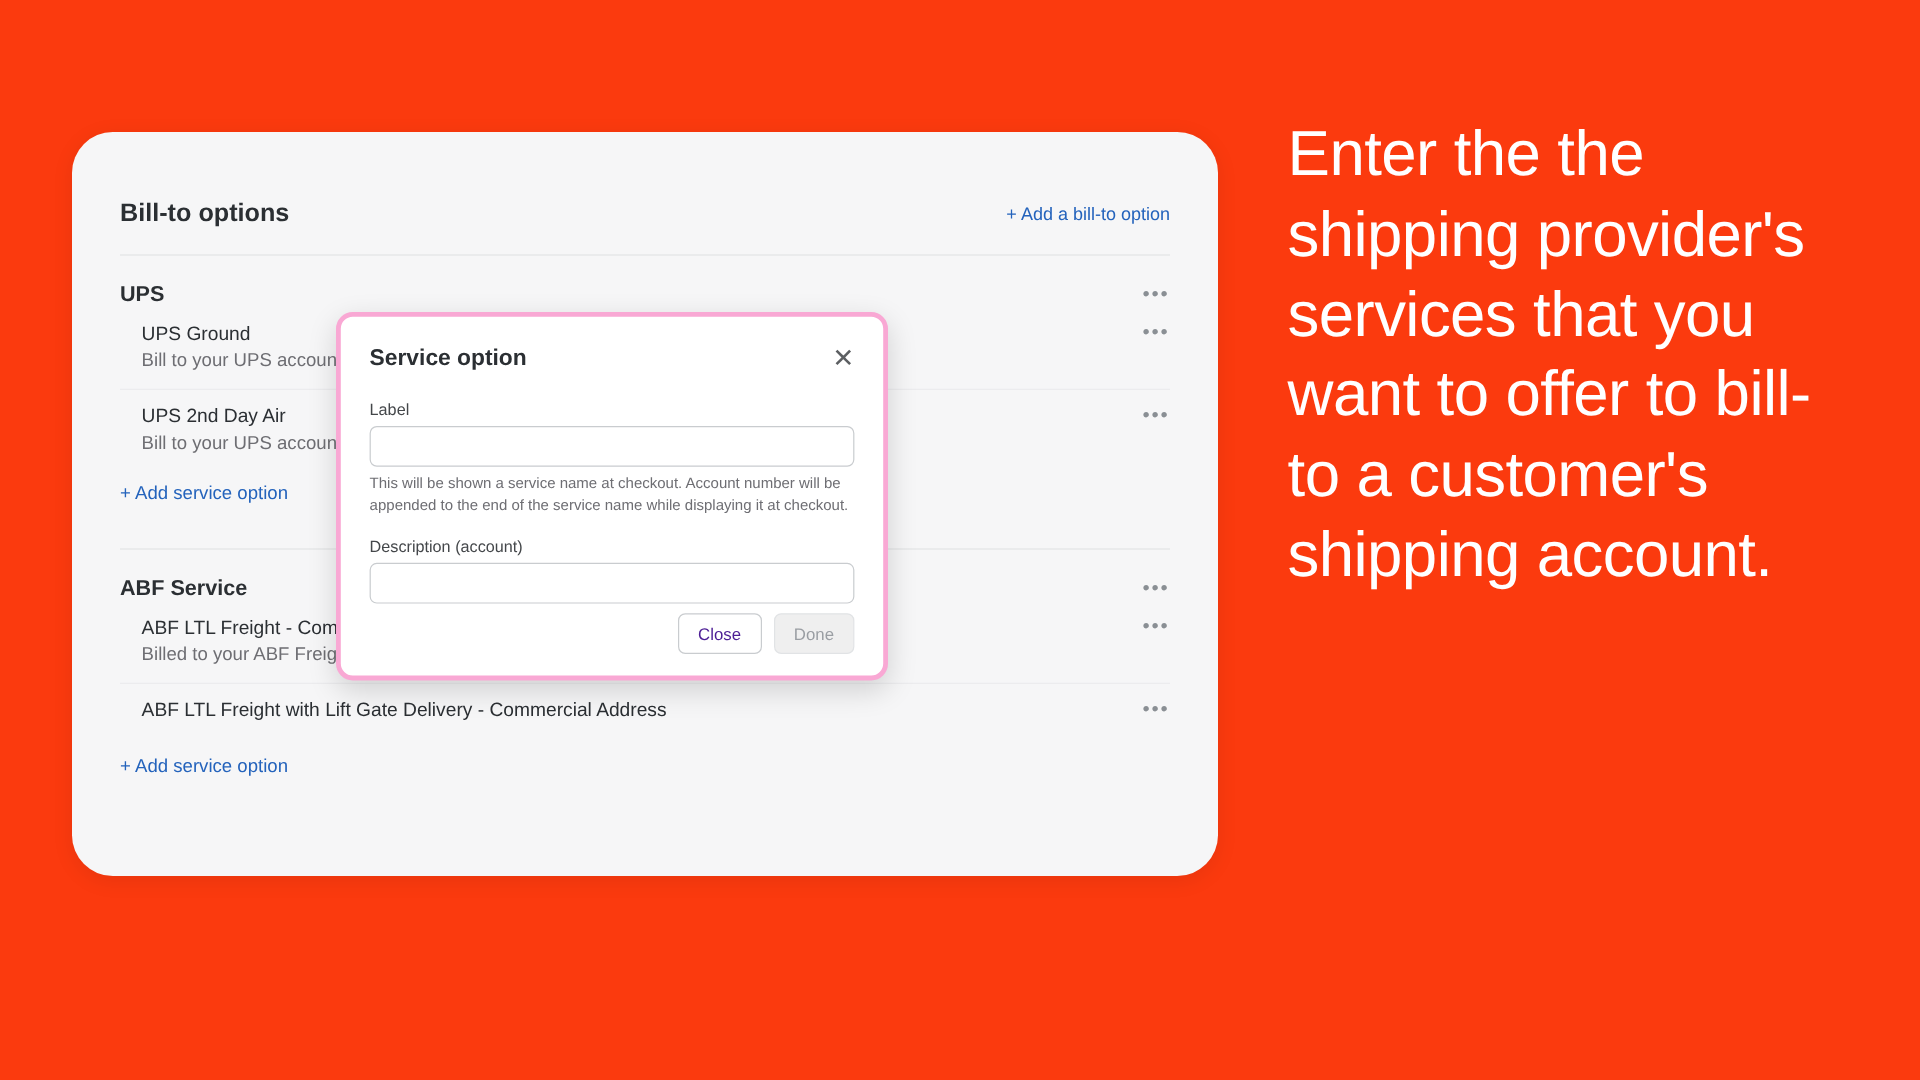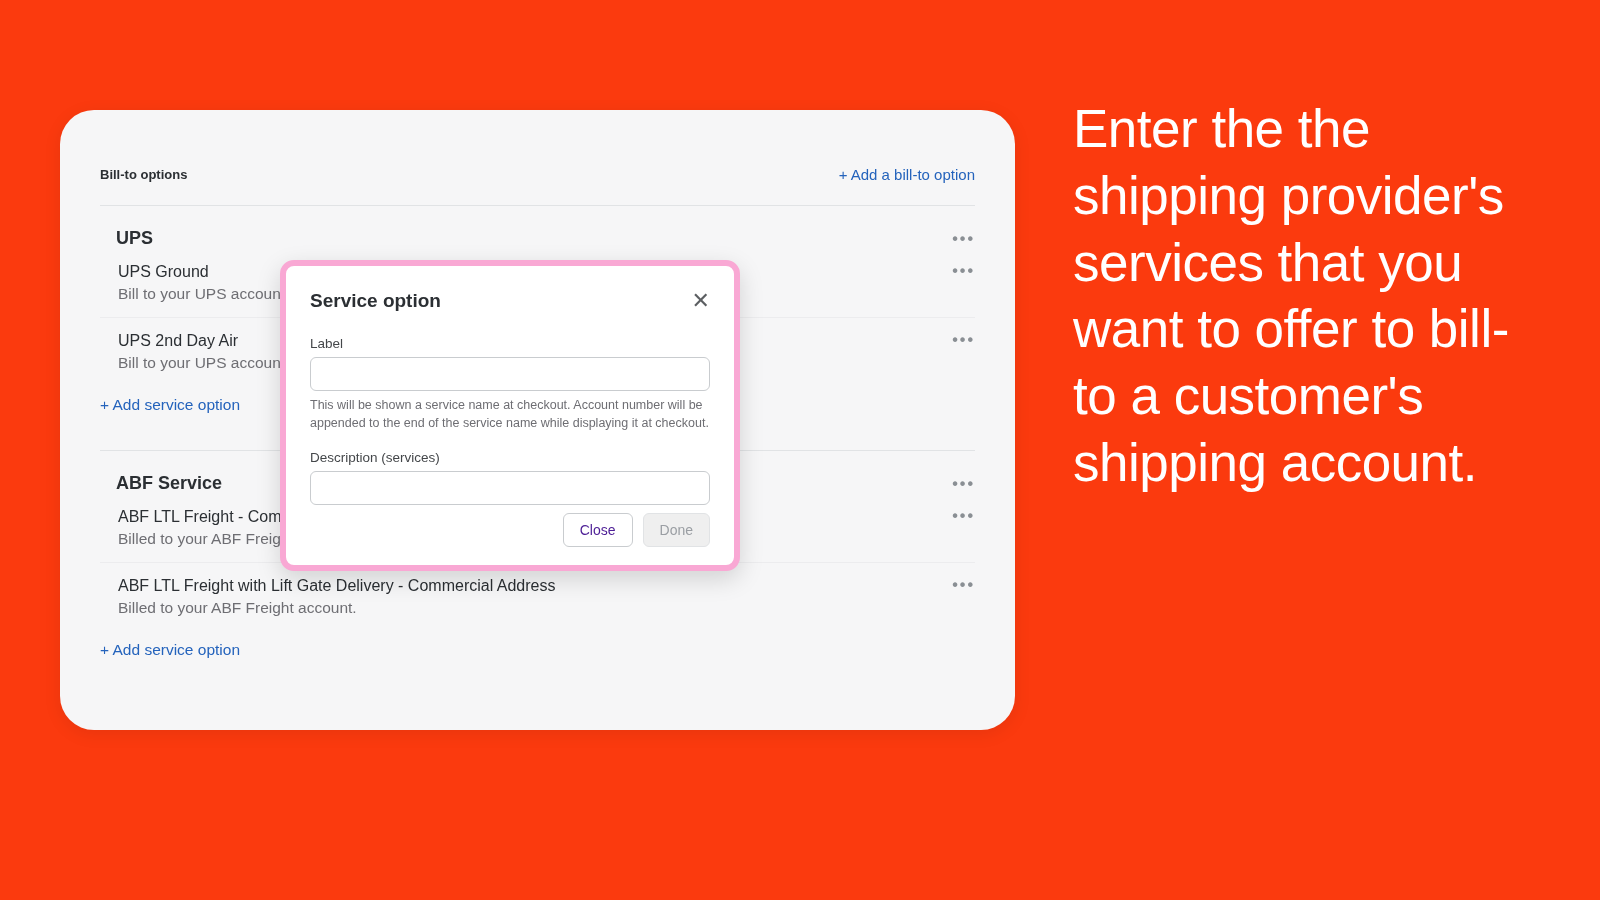--- a/index.html
+++ b/index.html
@@ -20,21 +20,21 @@
     box-shadow: 0 4px 18px rgba(0,0,0,.08);
     padding: 56px 40px 30px 40px;
     overflow: hidden;
   }
   .panel-header {
     display: flex;
     justify-content: space-between;
     align-items: center;
   }
   .panel-title {
-    font-size: 13px;
+    font-size: 21px;
     font-weight: 600;
     color: #2b2f33;
   }
   .add-billto {
     color: #2463bc;
     font-size: 15px;
     cursor: pointer;
   }
   .panel-sub {
     margin-top: 24px;
@@ -49,21 +49,20 @@
   .group-head {
     display: flex;
     justify-content: space-between;
     align-items: center;
     margin-top: 22px;
   }
   .group-title {
     font-size: 18px;
     font-weight: 600;
     color: #2b2f33;
-    margin-left: 16px;
   }
   .dots {
     color: #8a8f94;
     letter-spacing: 2px;
     font-size: 16px;
     cursor: pointer;
     font-weight: 700;
     line-height: 1;
   }
   .option-row {
@@ -88,21 +87,21 @@
     font-size: 15.5px;
     padding: 10px 0 14px 0;
     cursor: pointer;
   }
   .modal {
     position: absolute;
     left: 280px;
     top: 260px;
     width: 460px;
     background: #ffffff;
-    border: 6px solid #f9a8d4;
+    border: 4px solid #f9a8d4;
     border-radius: 14px;
     box-shadow: 0 8px 24px rgba(0,0,0,.15);
     padding: 24px 24px 18px 24px;
   }
   .modal-head {
     display: flex;
     justify-content: space-between;
     align-items: center;
     margin-bottom: 24px;
   }
@@ -218,40 +217,39 @@
     <div>
       <div class="opt-title">ABF LTL Freight - Commerical</div>
       <div class="opt-sub">Billed to your ABF Freight acc</div>
     </div>
     <div class="dots">•••</div>
   </div>
 
   <div class="option-row">
     <div>
       <div class="opt-title">ABF LTL Freight with Lift Gate Delivery - Commercial Address</div>
-      <div class="opt-sub">Billed to your ABF Freight account.</div>
     </div>
     <div class="dots">•••</div>
   </div>
 
   <div class="add-service">+ Add service option</div>
 
 </div>
 
 <div class="modal">
   <div class="modal-head">
     <div class="modal-title">Service option</div>
     <div class="modal-close">✕</div>
   </div>
 
   <div class="field-label">Label</div>
   <input class="field-input" type="text" style="">
   <div class="field-help">This will be shown a service name at checkout. Account number will be appended to the end of the service name while displaying it at checkout.</div>
 
-  <div class="field-label">Description (services)</div>
+  <div class="field-label">Description (account)</div>
   <input class="field-input" type="text" style="">
 
   <div class="modal-actions">
     <button class="btn">Close</button>
     <button class="btn disabled">Done</button>
   </div>
 </div>
 
 <div class="promo">Enter the the shipping provider's services that you want to offer to bill-to a customer's shipping account.</div>
 

